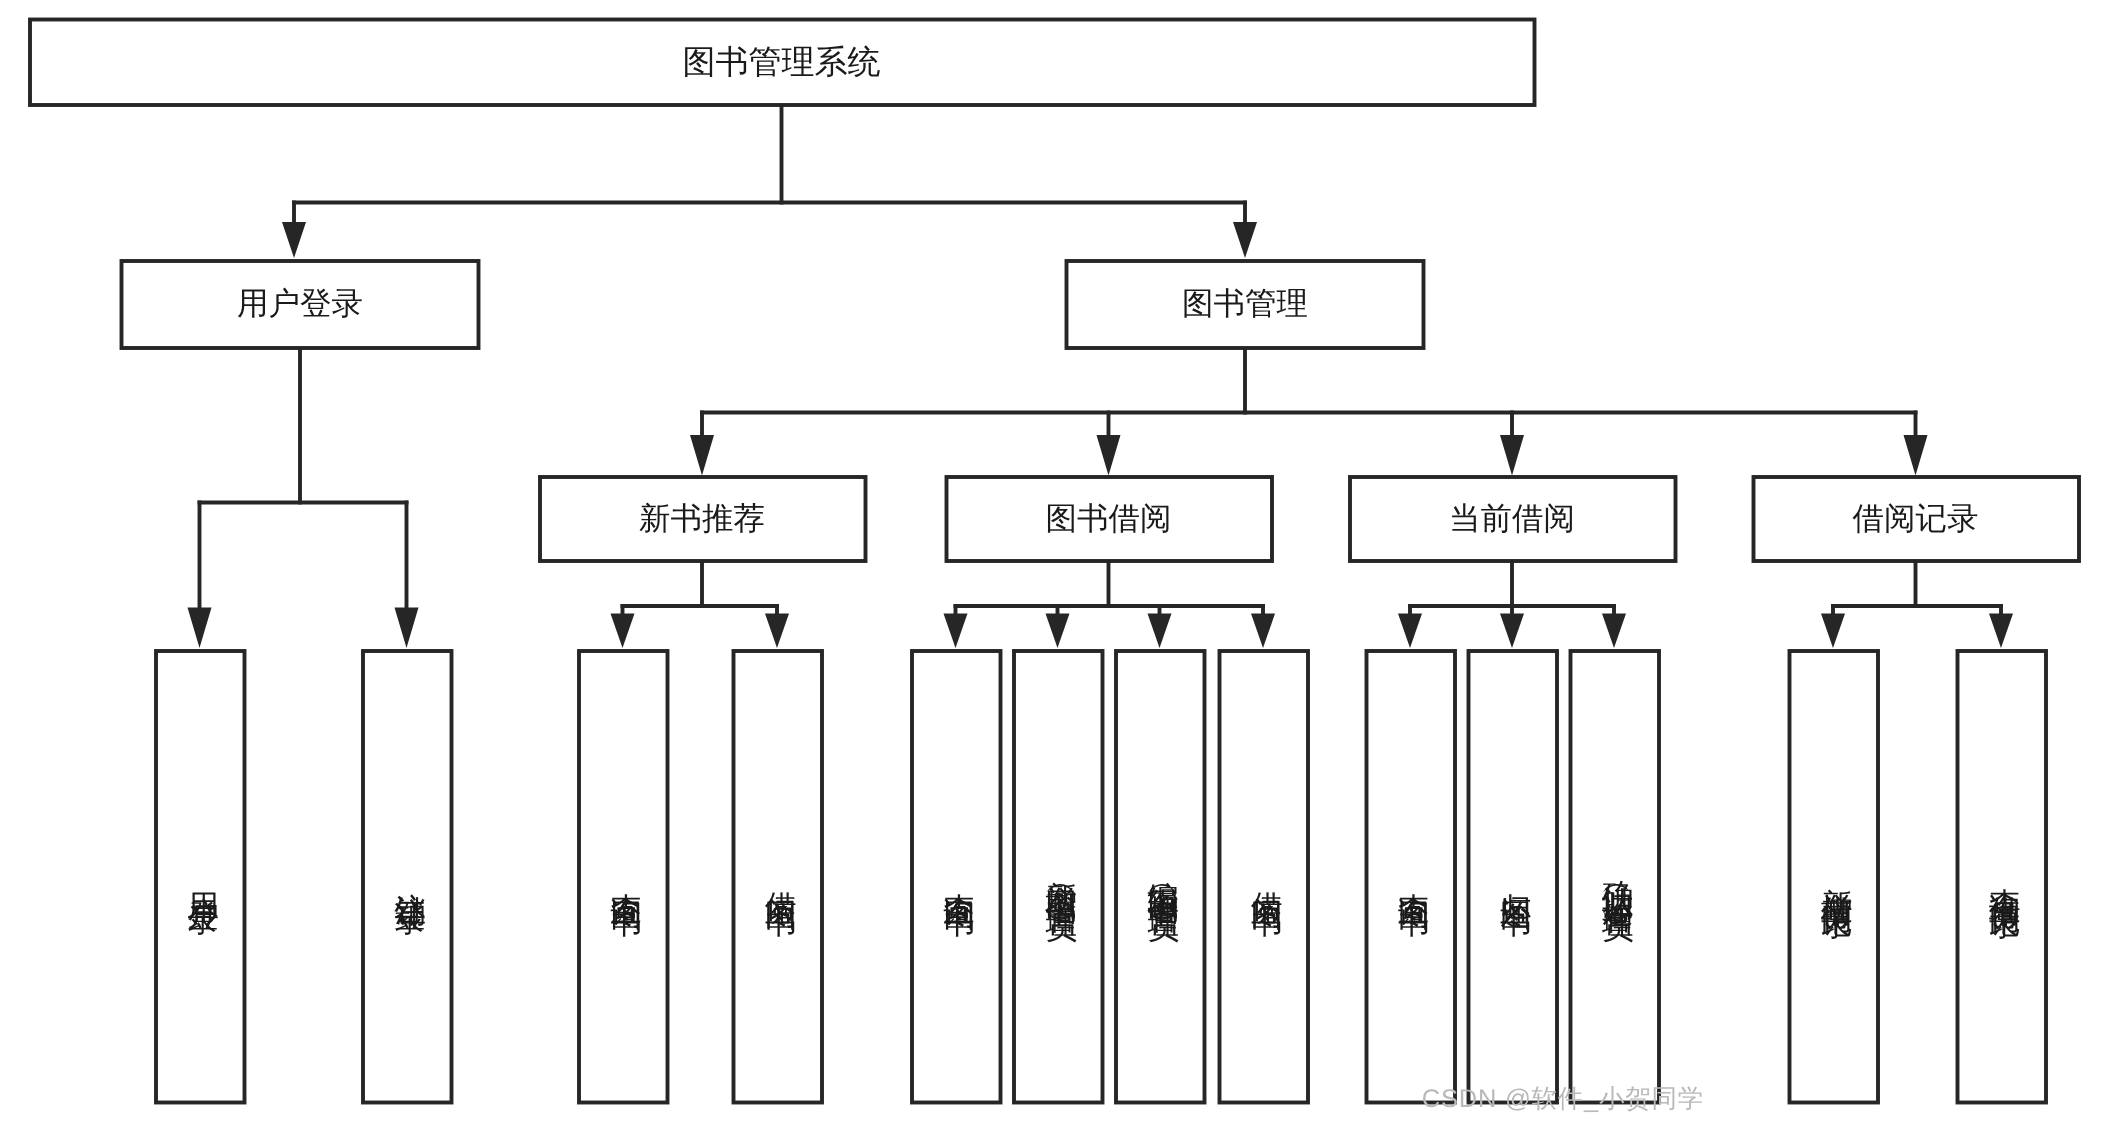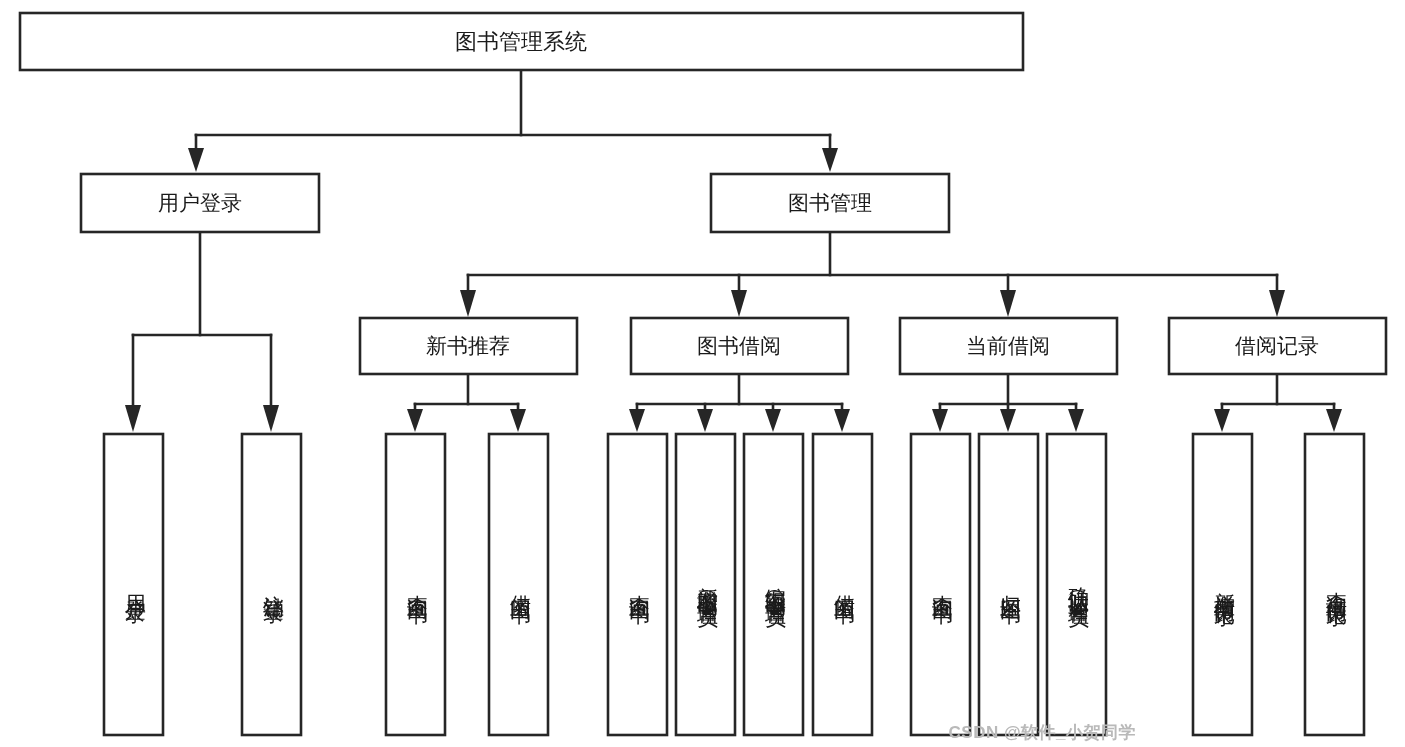--- a/index.html
+++ b/index.html
@@ -64,21 +64,20 @@
   .watermark {
     position: absolute;
     right: 8px;
     bottom: 3px;
     font-family: "Liberation Sans", "DejaVu Sans", sans-serif;
     font-size: 17px;
     color: #b9b9b9;
     letter-spacing: 0.5px;
     white-space: nowrap;
     user-select: none;
-    font-weight: bold;
   }
 </style>
 </head>
 <body>
 
 <div id="diagram-root">
 
   <svg class="diagram-canvas" viewBox="0 0 1405 747" xmlns="http://www.w3.org/2000/svg">
 
     <g>

